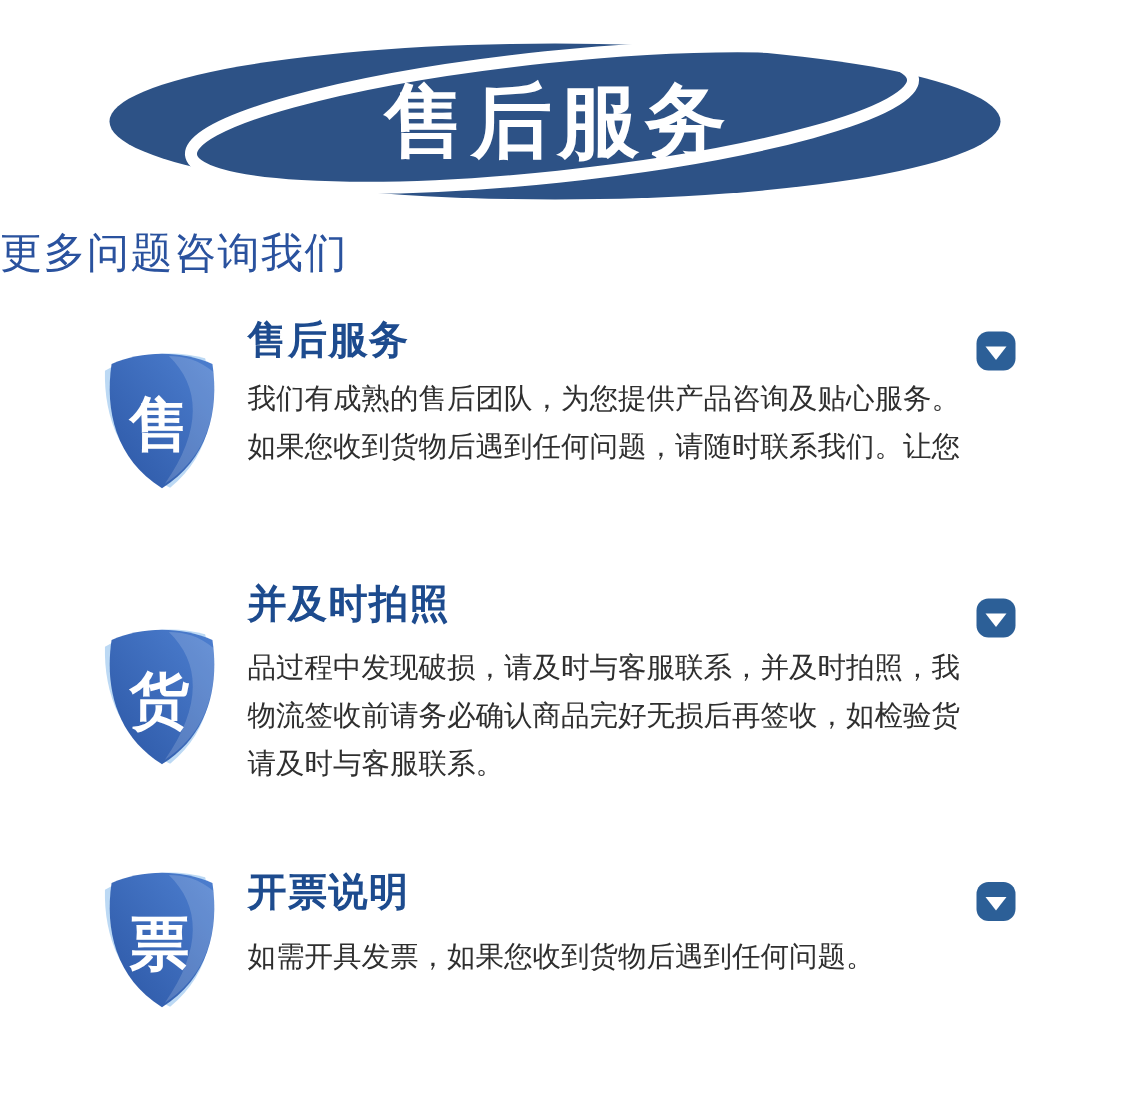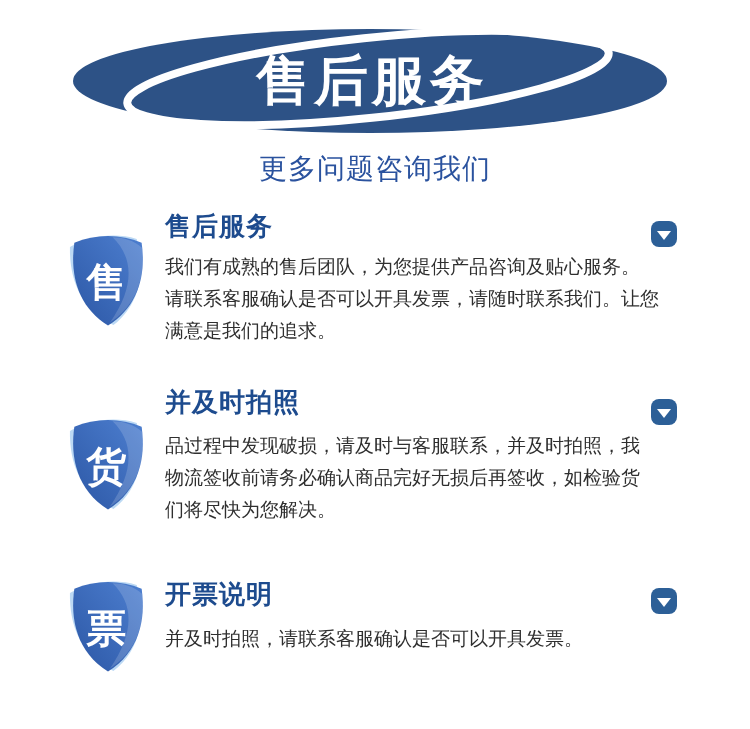--- a/index.html
+++ b/index.html
@@ -36,21 +36,21 @@
     letter-spacing: 4px;
     padding-left: 4px;
     padding-bottom: 2px;
   }
 
   
   .subtitle {
     position: absolute;
     left: 0; top: 150px;
     width: 750px;
-    text-align: center;
+    text-align: left;
     font-size: 28px;
     letter-spacing: 1px;
     color: #2a529e;
   }
 
   
   .shield {
     position: absolute;
     left: 62px;
     width: 92px;
@@ -139,22 +139,21 @@
         </defs>
         <path d="M13,14 C36,4 64,4 87,14 C92,48 84,84 50,105 C16,84 8,48 13,14 Z" fill="#bcd9f4" transform="rotate(-7 50 56)"></path>
         <path d="M13,14 C36,4 64,4 87,14 C92,48 84,84 50,105 C16,84 8,48 13,14 Z" fill="url(#shieldGrad1)"></path>
         <path d="M55,8 C78,30 80,62 52,102 C78,85 91,58 88,20 C78,11 66,8 55,8 Z" fill="rgba(255,255,255,0.16)"></path>
         <text x="48" y="73" text-anchor="middle" font-size="44" font-weight="bold" fill="#ffffff">售</text>
       </svg>
     </div>
     <div class="sec-title">售后服务</div>
     <div class="sec-body">
       <div class="line">我们有成熟的售后团队，为您提供产品咨询及贴心服务。</div>
-      <div class="line">请联系客服确认是否可以开具发票，请随时联系我们。让您</div>
-      <div class="line">满意是我们的追求。</div>
+      <div class="line">如果您收到货物后遇到任何问题，请随时联系我们。让您</div>
     </div>
     <div class="chev-btn">
       <div class="chev-down"></div>
     </div>
   </div>
 
   <div class="section s2">
     <div class="shield">
       <svg viewBox="0 0 100 110" aria-hidden="true">
         <defs>
@@ -166,21 +165,21 @@
         <path d="M13,14 C36,4 64,4 87,14 C92,48 84,84 50,105 C16,84 8,48 13,14 Z" fill="#bcd9f4" transform="rotate(-7 50 56)"></path>
         <path d="M13,14 C36,4 64,4 87,14 C92,48 84,84 50,105 C16,84 8,48 13,14 Z" fill="url(#shieldGrad2)"></path>
         <path d="M55,8 C78,30 80,62 52,102 C78,85 91,58 88,20 C78,11 66,8 55,8 Z" fill="rgba(255,255,255,0.16)"></path>
         <text x="48" y="73" text-anchor="middle" font-size="44" font-weight="bold" fill="#ffffff">货</text>
       </svg>
     </div>
     <div class="sec-title">并及时拍照</div>
     <div class="sec-body">
       <div class="line">品过程中发现破损，请及时与客服联系，并及时拍照，我</div>
       <div class="line">物流签收前请务必确认商品完好无损后再签收，如检验货</div>
-      <div class="line">们将尽快为您解决。</div>
+      <div class="line">请及时与客服联系。</div>
     </div>
     <div class="chev-btn">
       <div class="chev-down"></div>
     </div>
   </div>
 
   <div class="section s3">
     <div class="shield">
       <svg viewBox="0 0 100 110" aria-hidden="true">
         <defs>
@@ -190,20 +189,20 @@
           </linearGradient>
         </defs>
         <path d="M13,14 C36,4 64,4 87,14 C92,48 84,84 50,105 C16,84 8,48 13,14 Z" fill="#bcd9f4" transform="rotate(-7 50 56)"></path>
         <path d="M13,14 C36,4 64,4 87,14 C92,48 84,84 50,105 C16,84 8,48 13,14 Z" fill="url(#shieldGrad3)"></path>
         <path d="M55,8 C78,30 80,62 52,102 C78,85 91,58 88,20 C78,11 66,8 55,8 Z" fill="rgba(255,255,255,0.16)"></path>
         <text x="48" y="73" text-anchor="middle" font-size="44" font-weight="bold" fill="#ffffff">票</text>
       </svg>
     </div>
     <div class="sec-title">开票说明</div>
     <div class="sec-body">
-      <div class="line">并及时拍照，请联系客服确认是否可以开具发票。</div>
+      <div class="line">如需开具发票，如果您收到货物后遇到任何问题。</div>
     </div>
     <div class="chev-btn">
       <div class="chev-down"></div>
     </div>
   </div>
 
 </div>
 
 </body></html>

